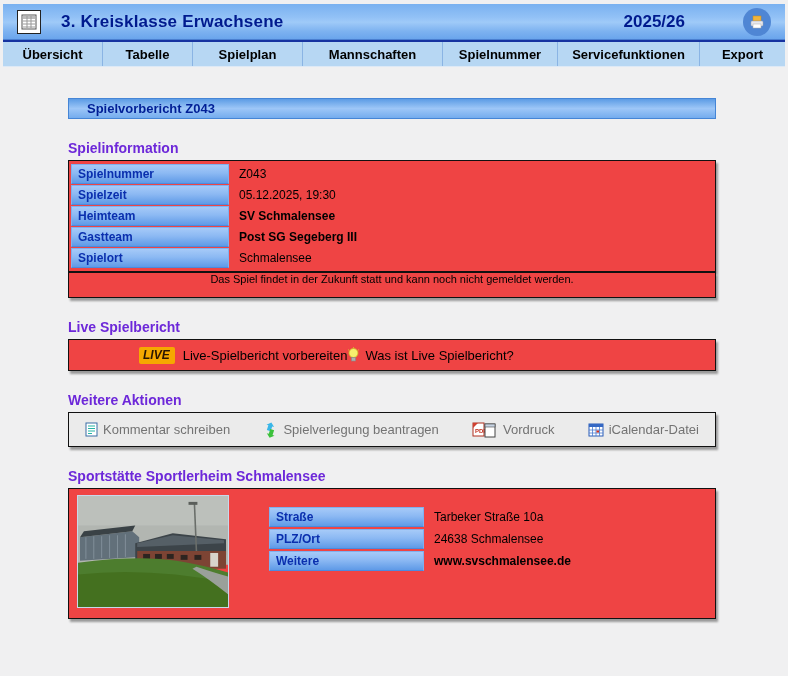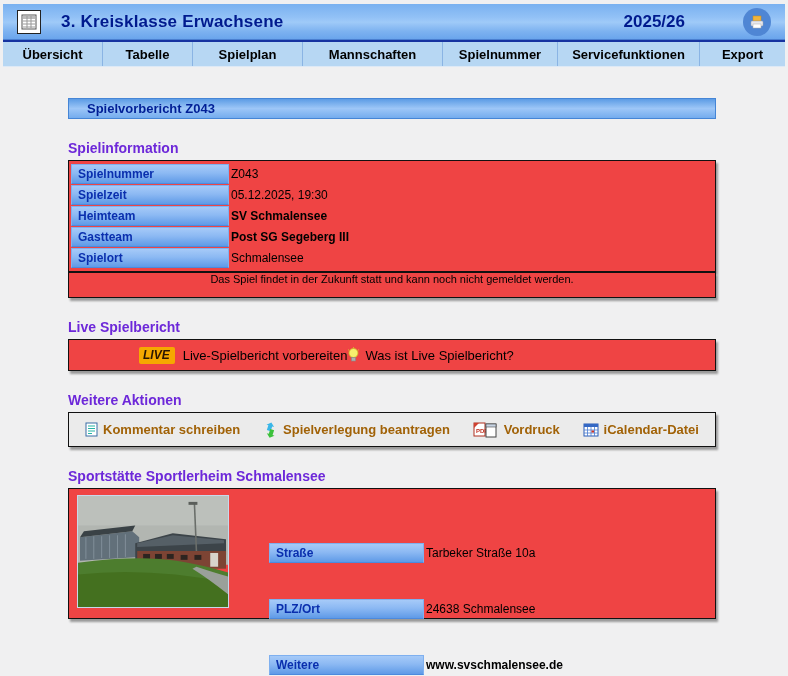--- a/index.html
+++ b/index.html
@@ -100,21 +100,21 @@
     border-bottom-color: #4c8ade;
     color: #0a2fae;
     font-weight: bold;
     font-size: 12px;
     display: flex; align-items: center;
     padding-left: 6px;
   }
   .value-cell {
     font-size: 12px; color: #000;
     display: flex; align-items: center;
-    padding-left: 2px;
+    padding-left: 10px;
   }
   .value-bold { font-weight: bold; }
   
   .message-panel {
     height: 26px;
     display: flex; align-items: flex-start; justify-content: center;
     font-size: 11px;
   }
   
   .live-panel {
@@ -138,36 +138,36 @@
   
   .actions-panel {
     background: #ebebeb;
     height: 35px;
     display: flex; align-items: center;
     padding: 0 16px;
     justify-content: space-between;
   }
   .action-item { display: flex; align-items: center; cursor: pointer; }
   .action-item .ico { margin-right: 5px; display: flex; }
-  .action-label { font-size: 13px; font-weight: bold; color: #a16207; }
+  .action-label { font-size: 13px; font-weight: normal; color: #737373; }
   
   .sport-heading { margin-top: 50px; }
   .sport-panel {
     height: 131px;
     display: flex;
     padding: 6px 8px;
   }
   .venue-photo {
     width: 152px; height: 113px;
     border: 1px solid #c8d8ea;
     margin-top: 0px;
     display: block;
   }
   .sport-table { margin-left: 40px; margin-top: 12px; width: 370px; }
-  .sport-row { display: flex; height: 20px; margin-bottom: 2px; margin-top: 36px; }
+  .sport-row { display: flex; height: 20px; margin-bottom: 2px; }
   .sport-label {
     width: 155px;
   }
   .homepage-link { font-weight: bold; cursor: pointer; }
 </style>
 </head>
 <body>
 
 <div class="topbar">
   <div class="grid-icon-box">

